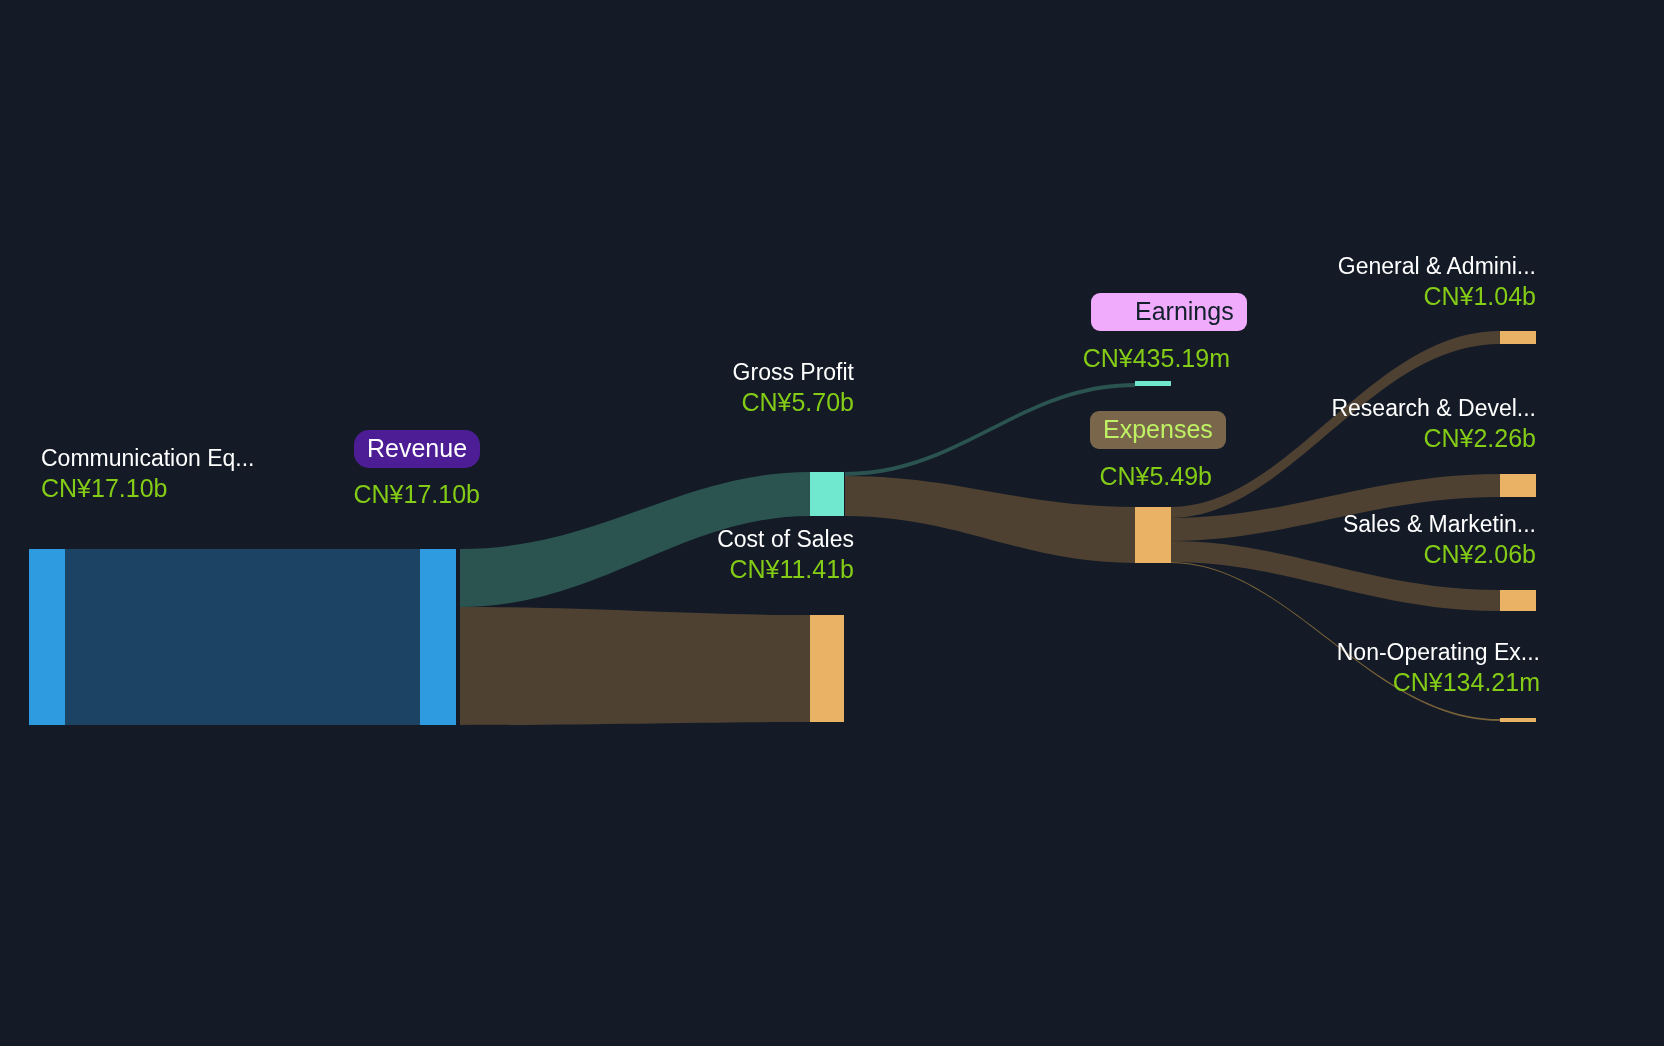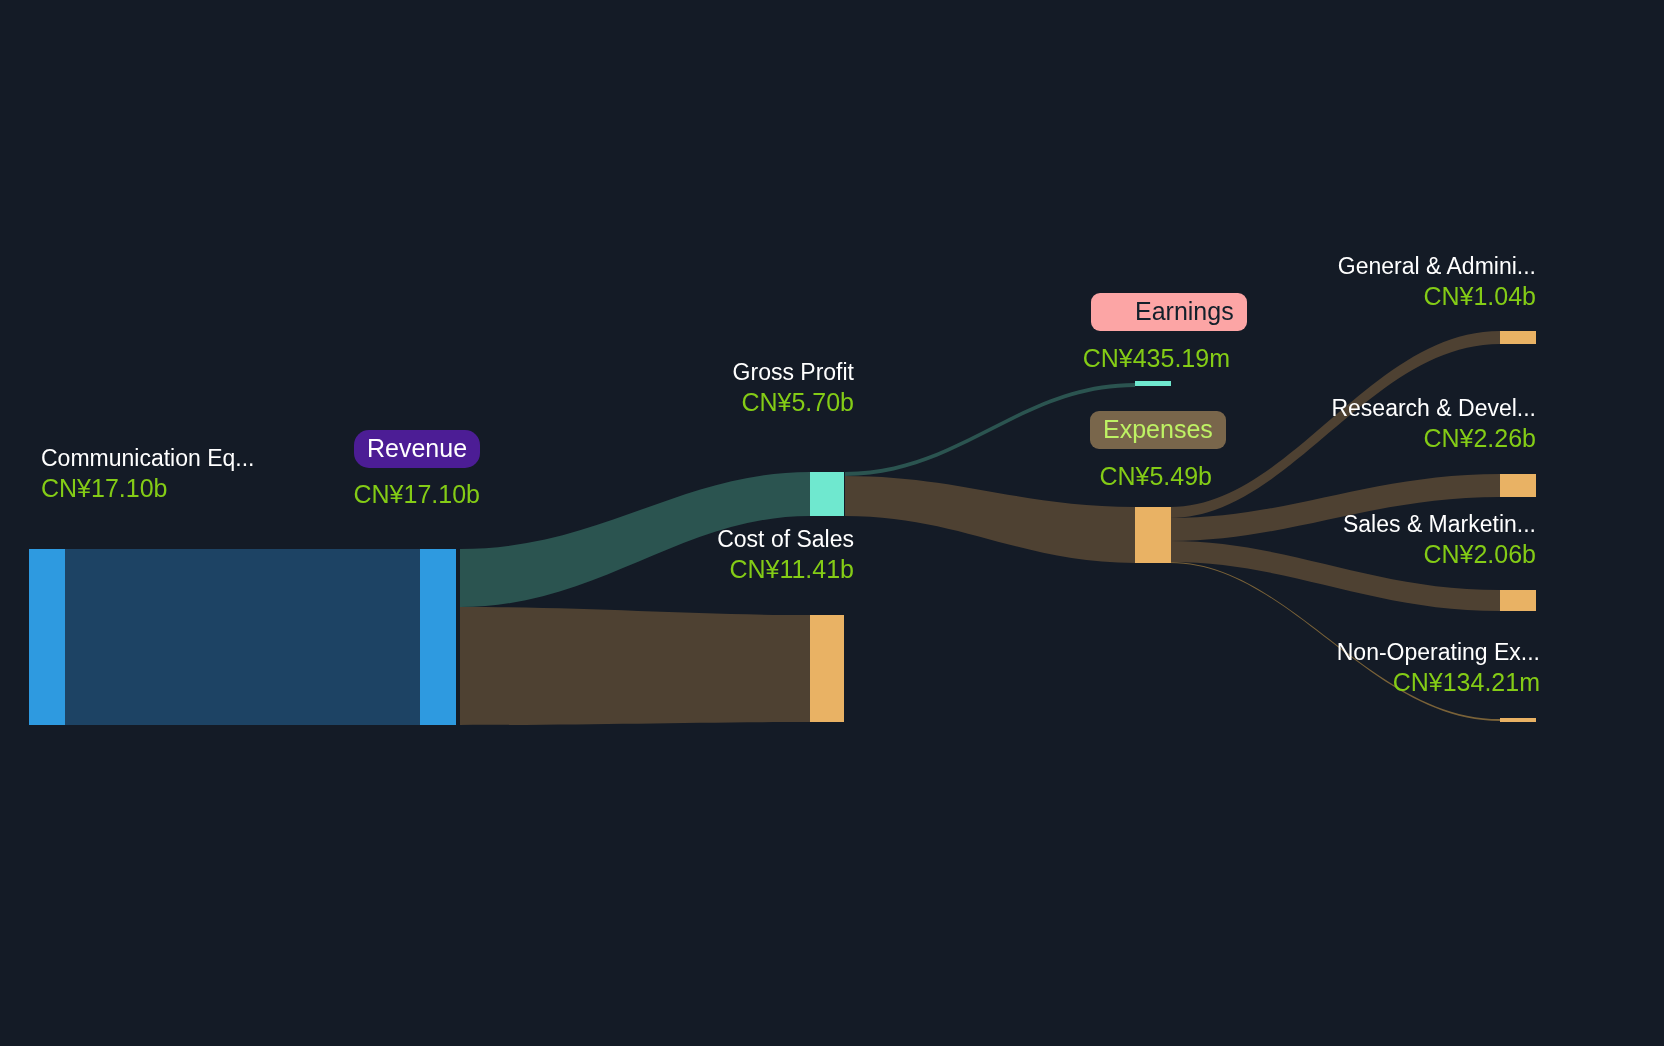--- a/index.html
+++ b/index.html
@@ -44,21 +44,21 @@
   .lbl.left-align  { text-align: left; margin-left: 12px; }
   .pill {
     position: absolute;
     border-radius: 9px;
     padding: 5px 13px 7px 13px;
     font-size: 25px;
     line-height: 1.05;
     white-space: nowrap;
   }
   .pill.revenue  { background: #4c1d95; color: #ffffff; border-radius: 15px; }
-  .pill.earnings { background: #fca5a5; color: #12202b; padding-left: 44px; }
+  .pill.earnings { background: #f0abfc; color: #12202b; padding-left: 44px; }
   .pill.expenses { background: #79664b; color: #bef264; }
 </style>
 </head>
 <body>
 
 <div id="stage">
 
   <svg id="sankey-svg" viewBox="0 0 1664 1046" xmlns="http://www.w3.org/2000/svg">
 
     <path d="M 65,549 L 420,549 L 420,725 L 65,725 Z" fill="#1d4364"></path>

